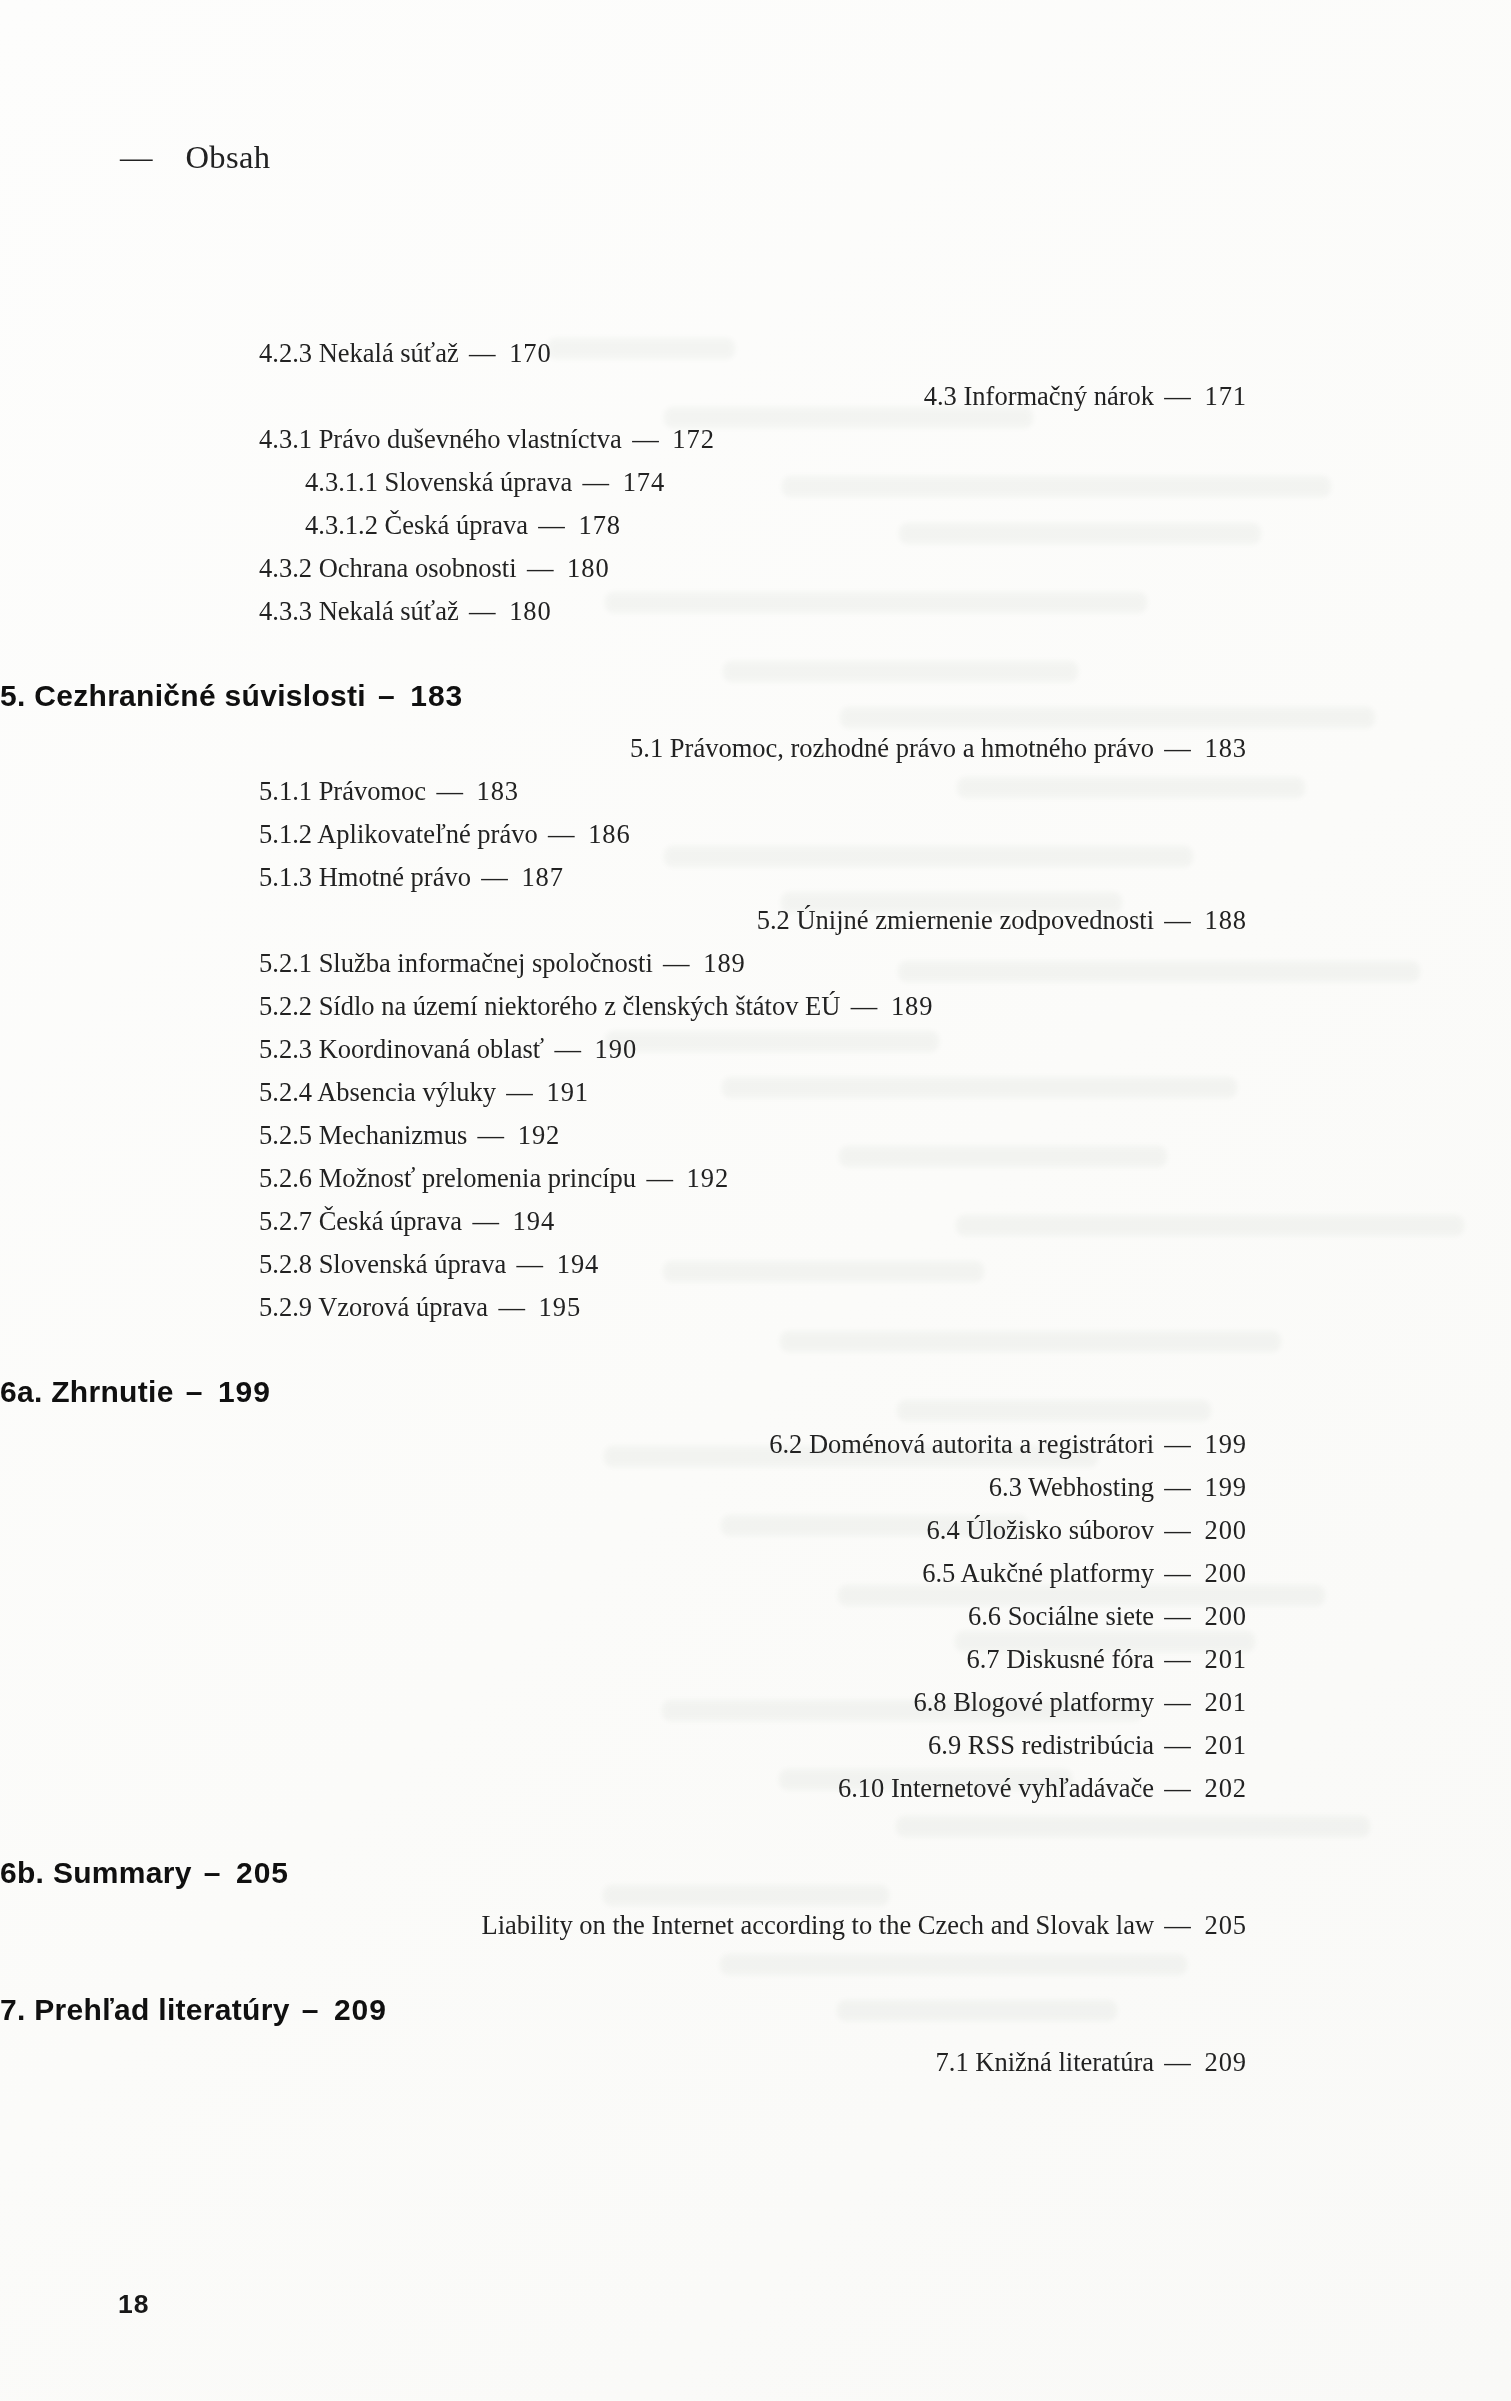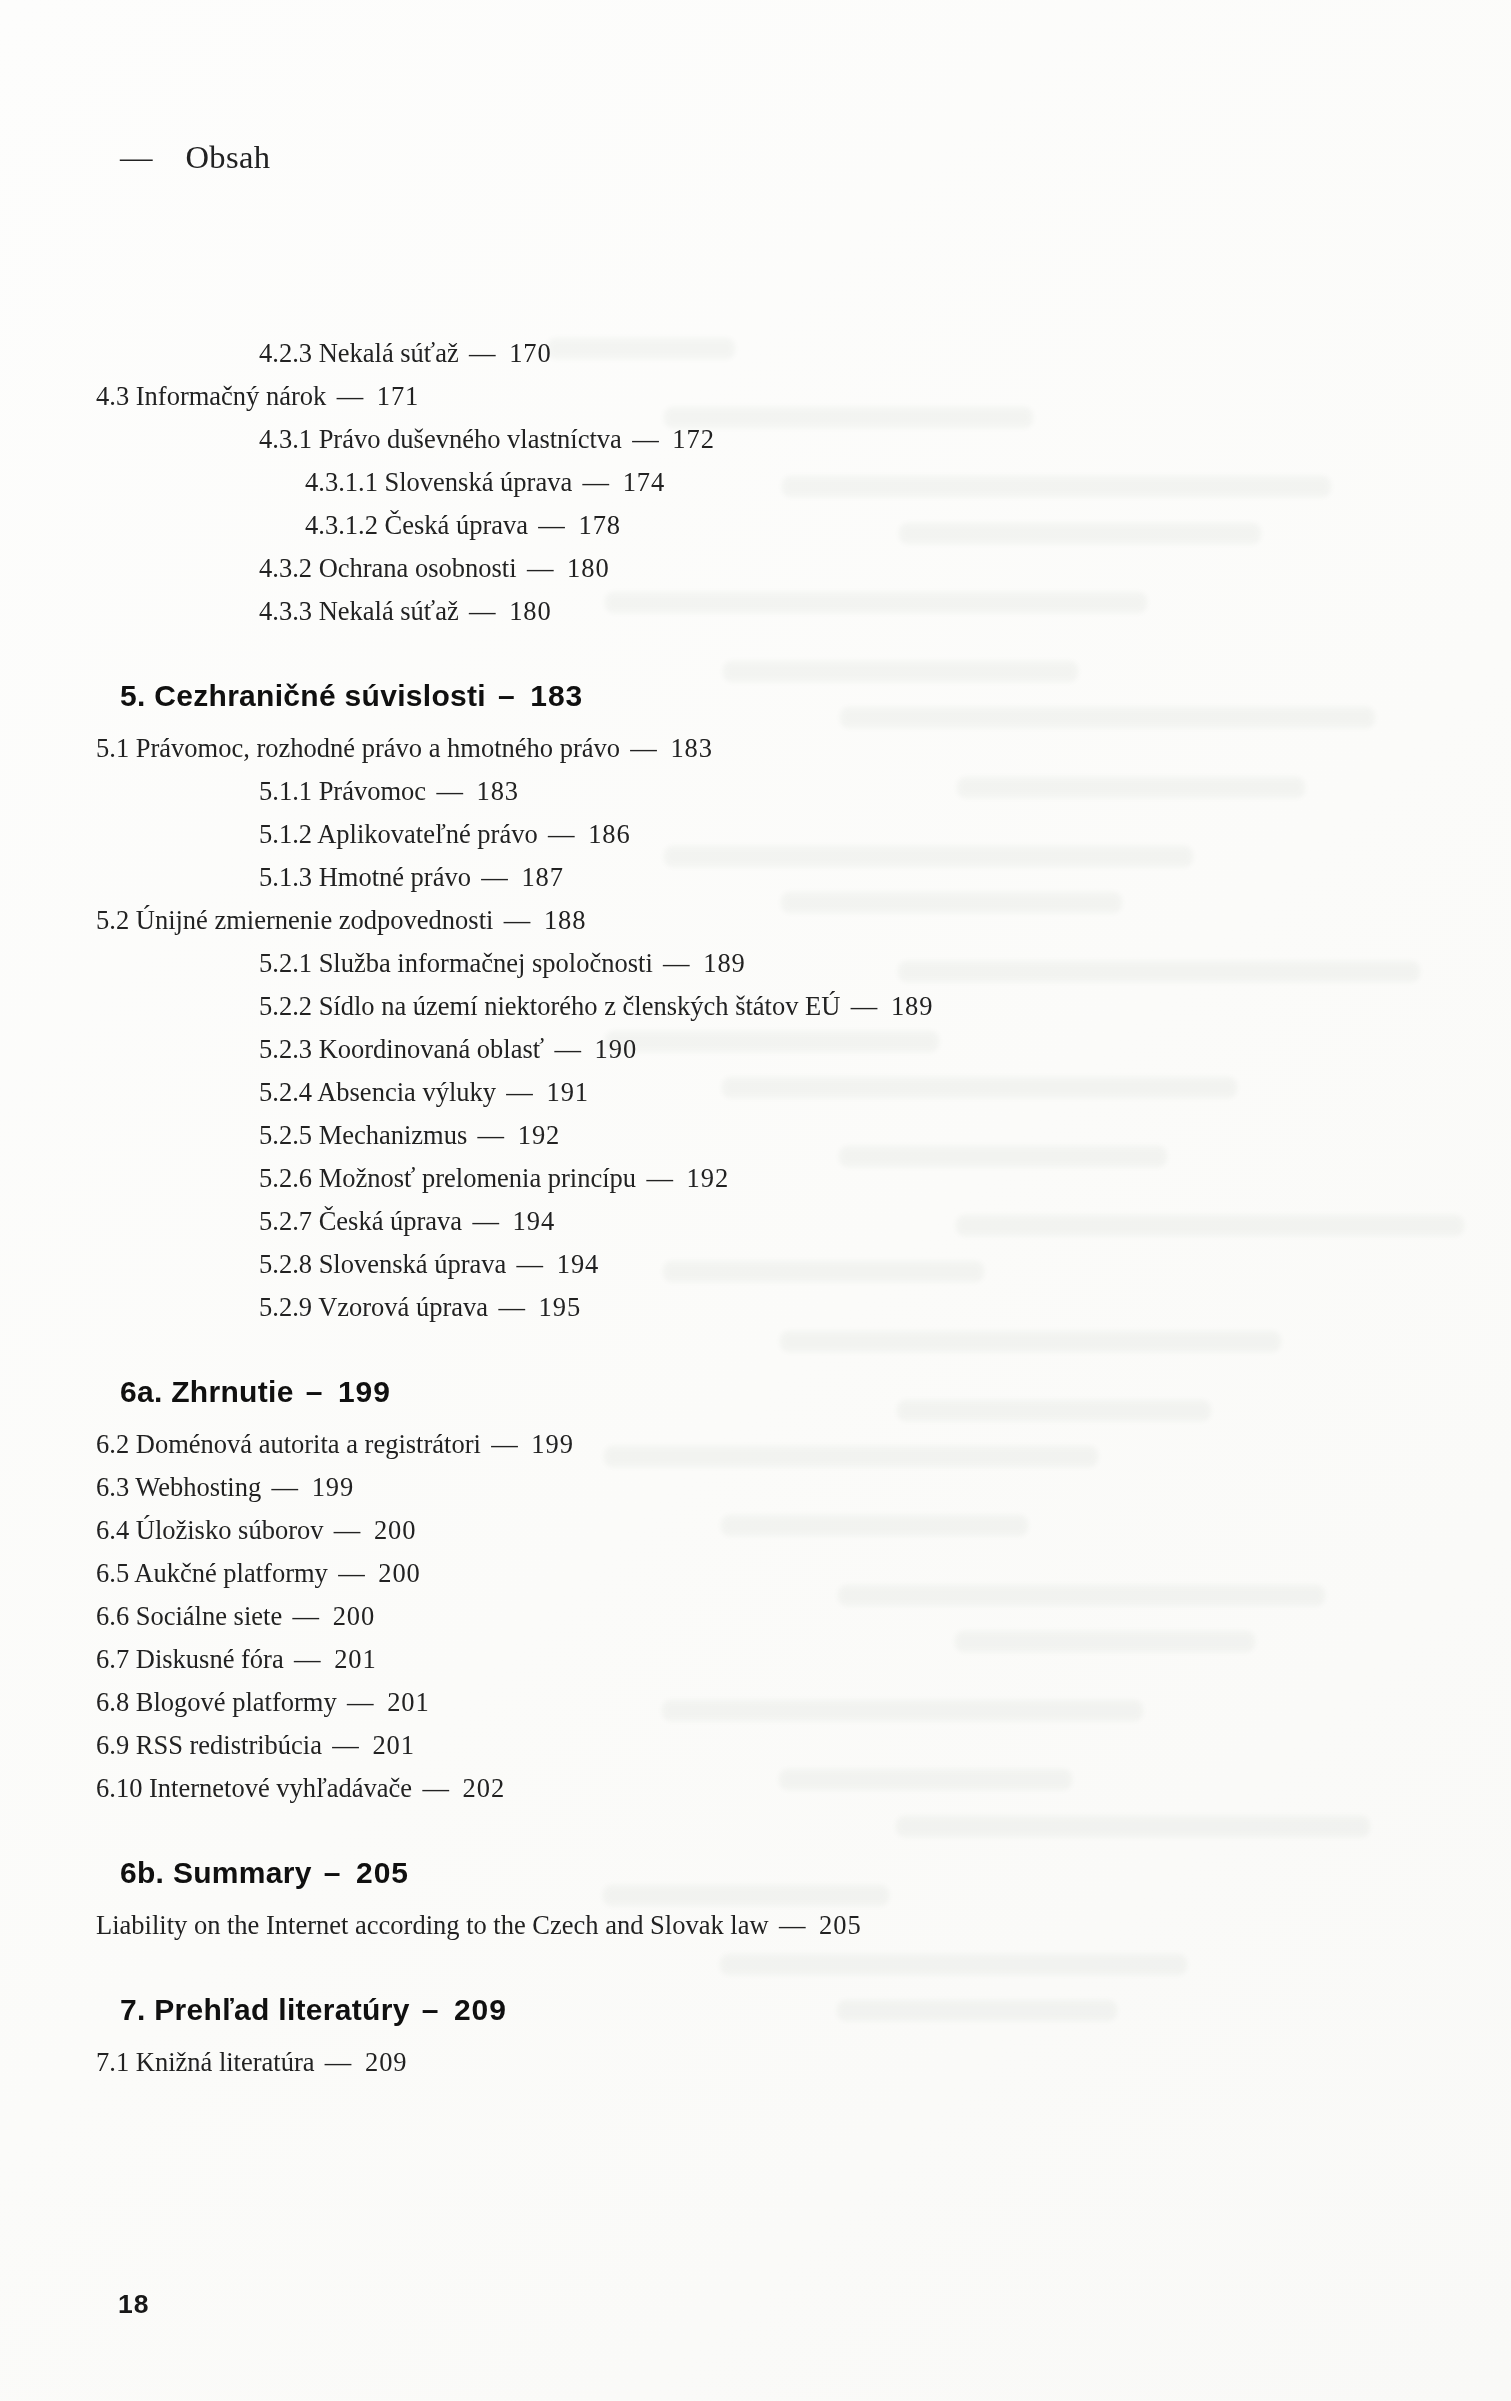--- a/index.html
+++ b/index.html
@@ -33,25 +33,24 @@
     width: 1247px;
   }
   .row {
     font-size: 26.5px;
     line-height: 43px;
     white-space: nowrap;
     color: #222;
   }
   .row .dash-sep { margin: 0 13.7px 0 10.3px; }
   .row .pg { letter-spacing: 0.9px; }
-  .row.l2 { padding-left: 96px; }
+  .row.l2 { padding-left: 120px; text-align: right; }
   .row.l3 { padding-left: 259px; }
   .row.l4 { padding-left: 305px; }
   .row.heading {
-    padding-left: 120px;
     font-family: "Liberation Sans", sans-serif;
     font-weight: 700;
     font-size: 30px;
     line-height: 38px;
     margin-top: 44px;
     margin-bottom: 12px;
     letter-spacing: 0.3px;
     color: #101010;
   }
   .row.heading .dash-sep { margin: 0 15.4px 0 12px; }

